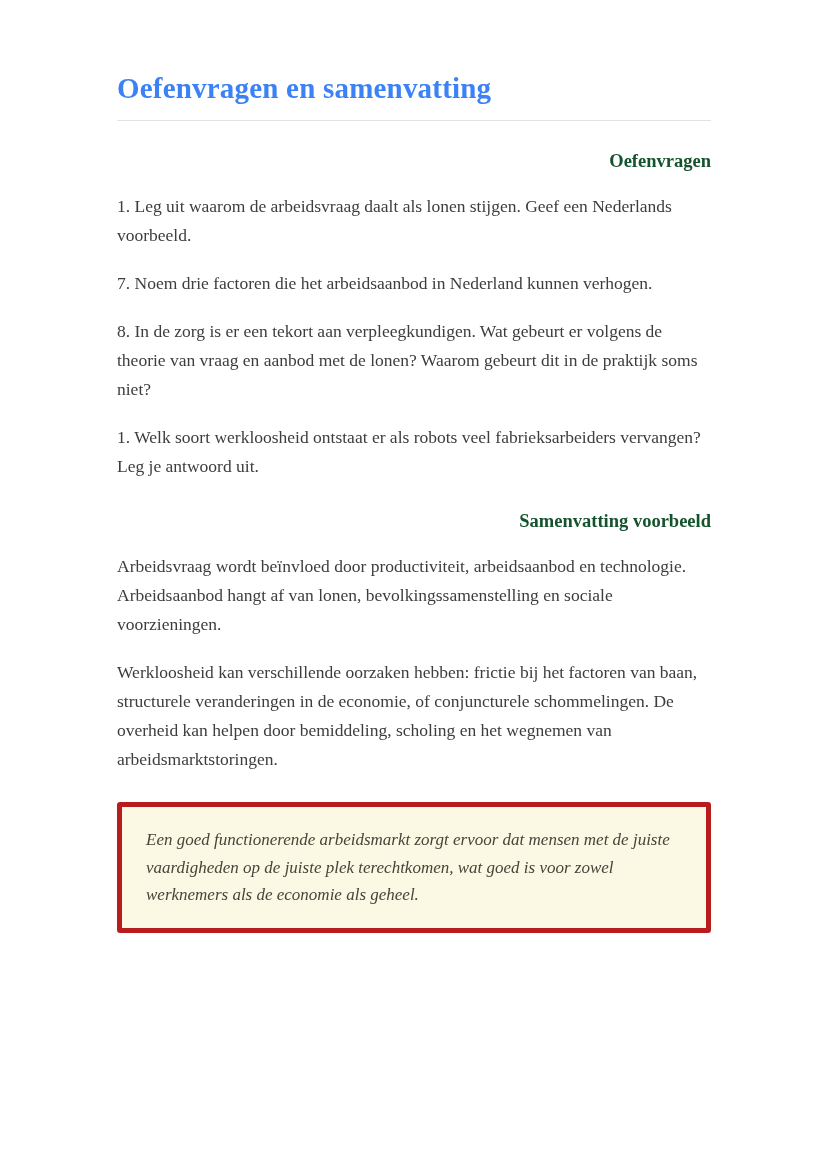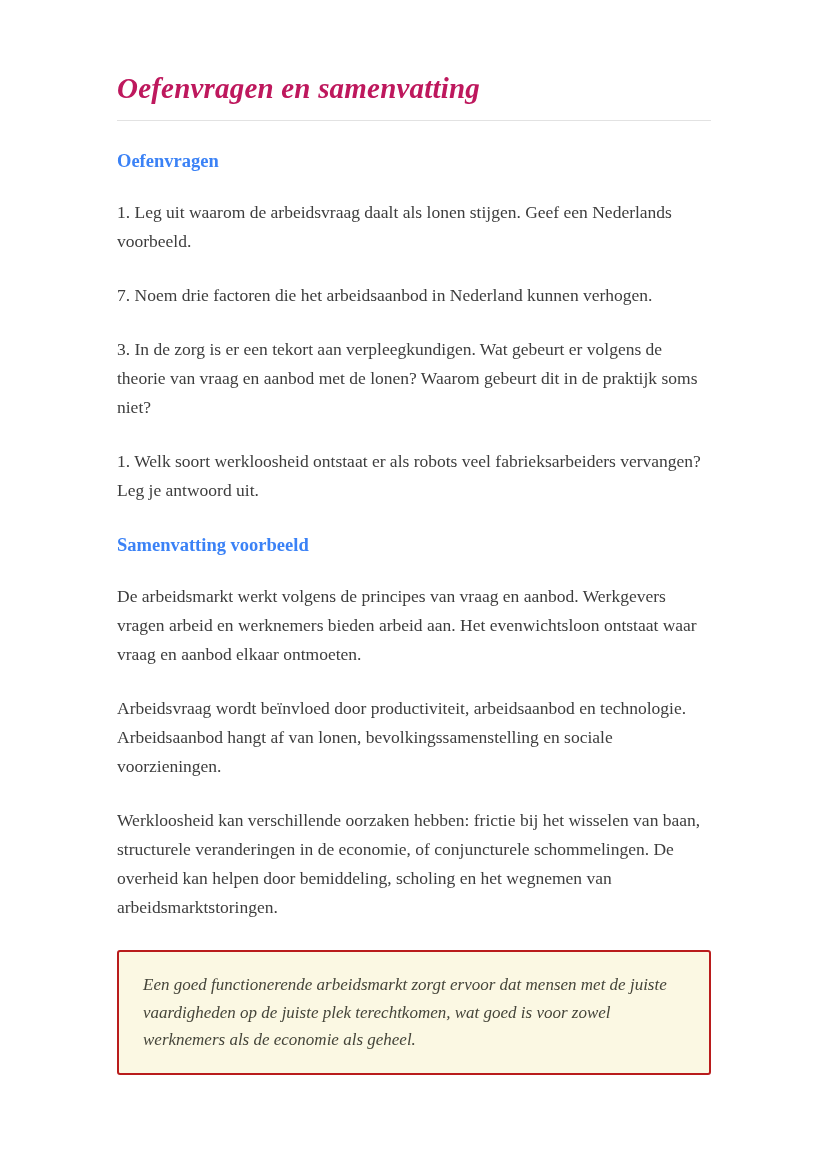--- a/index.html
+++ b/index.html
@@ -16,49 +16,49 @@
     width: 594px;
     margin: 0 117px;
     padding-top: 70px;
     box-sizing: content-box;
   }
   h1.page-title {
     margin: 0 0 14px 0;
     font-size: 29px;
     line-height: 36px;
     font-weight: 700;
-    color: #be185d;
+    color: #3b82f6;
     letter-spacing: 0.2px;
-    font-style: italic;
   }
   .title-divider {
     border: none;
     border-top: 1px solid #e2e2e2;
     margin: 0;
     height: 0;
   }
   h2.section-heading {
     margin: 28px 0 0 0;
     font-size: 18.5px;
     line-height: 24px;
     font-weight: 700;
-    color: #3b82f6;
+    color: #14532d;
+    text-align: right;
   }
   p.body-text {
-    margin: 25px 0 0 0;
+    margin: 19px 0 0 0;
     font-size: 17.5px;
     line-height: 29px;
     color: #3d3d3d;
   }
   .callout-box {
     display: block;
     margin: 28px 0 40px 0;
     padding: 19px 24px;
     background: #fbf8e3;
-    border: 2px solid #b91c1c;
+    border: 5px solid #b91c1c;
     border-radius: 3px;
     box-sizing: border-box;
   }
   .callout-box p {
     margin: 0;
     font-size: 17px;
     line-height: 27.5px;
     font-style: italic;
     color: #45453a;
   }
@@ -71,30 +71,29 @@
   <h1 class="page-title">Oefenvragen en samenvatting</h1>
 
   <hr class="title-divider">
 
   <h2 class="section-heading">Oefenvragen</h2>
 
   <p class="body-text">1. Leg uit waarom de arbeidsvraag daalt als lonen stijgen. Geef een Nederlands voorbeeld.</p>
 
   <p class="body-text">7. Noem drie factoren die het arbeidsaanbod in Nederland kunnen verhogen.</p>
 
-  <p class="body-text">3. In de zorg is er een tekort aan verpleegkundigen. Wat gebeurt er volgens de theorie van vraag en aanbod met de lonen? Waarom gebeurt dit in de praktijk soms niet?</p>
+  <p class="body-text">8. In de zorg is er een tekort aan verpleegkundigen. Wat gebeurt er volgens de theorie van vraag en aanbod met de lonen? Waarom gebeurt dit in de praktijk soms niet?</p>
 
   <p class="body-text">1. Welk soort werkloosheid ontstaat er als robots veel fabrieksarbeiders vervangen? Leg je antwoord uit.</p>
 
 
   <h2 class="section-heading">Samenvatting voorbeeld</h2>
 
-  <p class="body-text">De arbeidsmarkt werkt volgens de principes van vraag en aanbod. Werkgevers vragen arbeid en werknemers bieden arbeid aan. Het evenwichtsloon ontstaat waar vraag en aanbod elkaar ontmoeten.</p>
 
   <p class="body-text">Arbeidsvraag wordt beïnvloed door productiviteit, arbeidsaanbod en technologie. Arbeidsaanbod hangt af van lonen, bevolkingssamenstelling en sociale voorzieningen.</p>
 
-  <p class="body-text">Werkloosheid kan verschillende oorzaken hebben: frictie bij het wisselen van baan, structurele veranderingen in de economie, of conjuncturele schommelingen. De overheid kan helpen door bemiddeling, scholing en het wegnemen van arbeidsmarktstoringen.</p>
+  <p class="body-text">Werkloosheid kan verschillende oorzaken hebben: frictie bij het factoren van baan, structurele veranderingen in de economie, of conjuncturele schommelingen. De overheid kan helpen door bemiddeling, scholing en het wegnemen van arbeidsmarktstoringen.</p>
 
   <aside class="callout-box">
     <p>Een goed functionerende arbeidsmarkt zorgt ervoor dat mensen met de juiste vaardigheden op de juiste plek terechtkomen, wat goed is voor zowel werknemers als de economie als geheel.</p>
   </aside>
 
 </main>
 
 </body></html>

